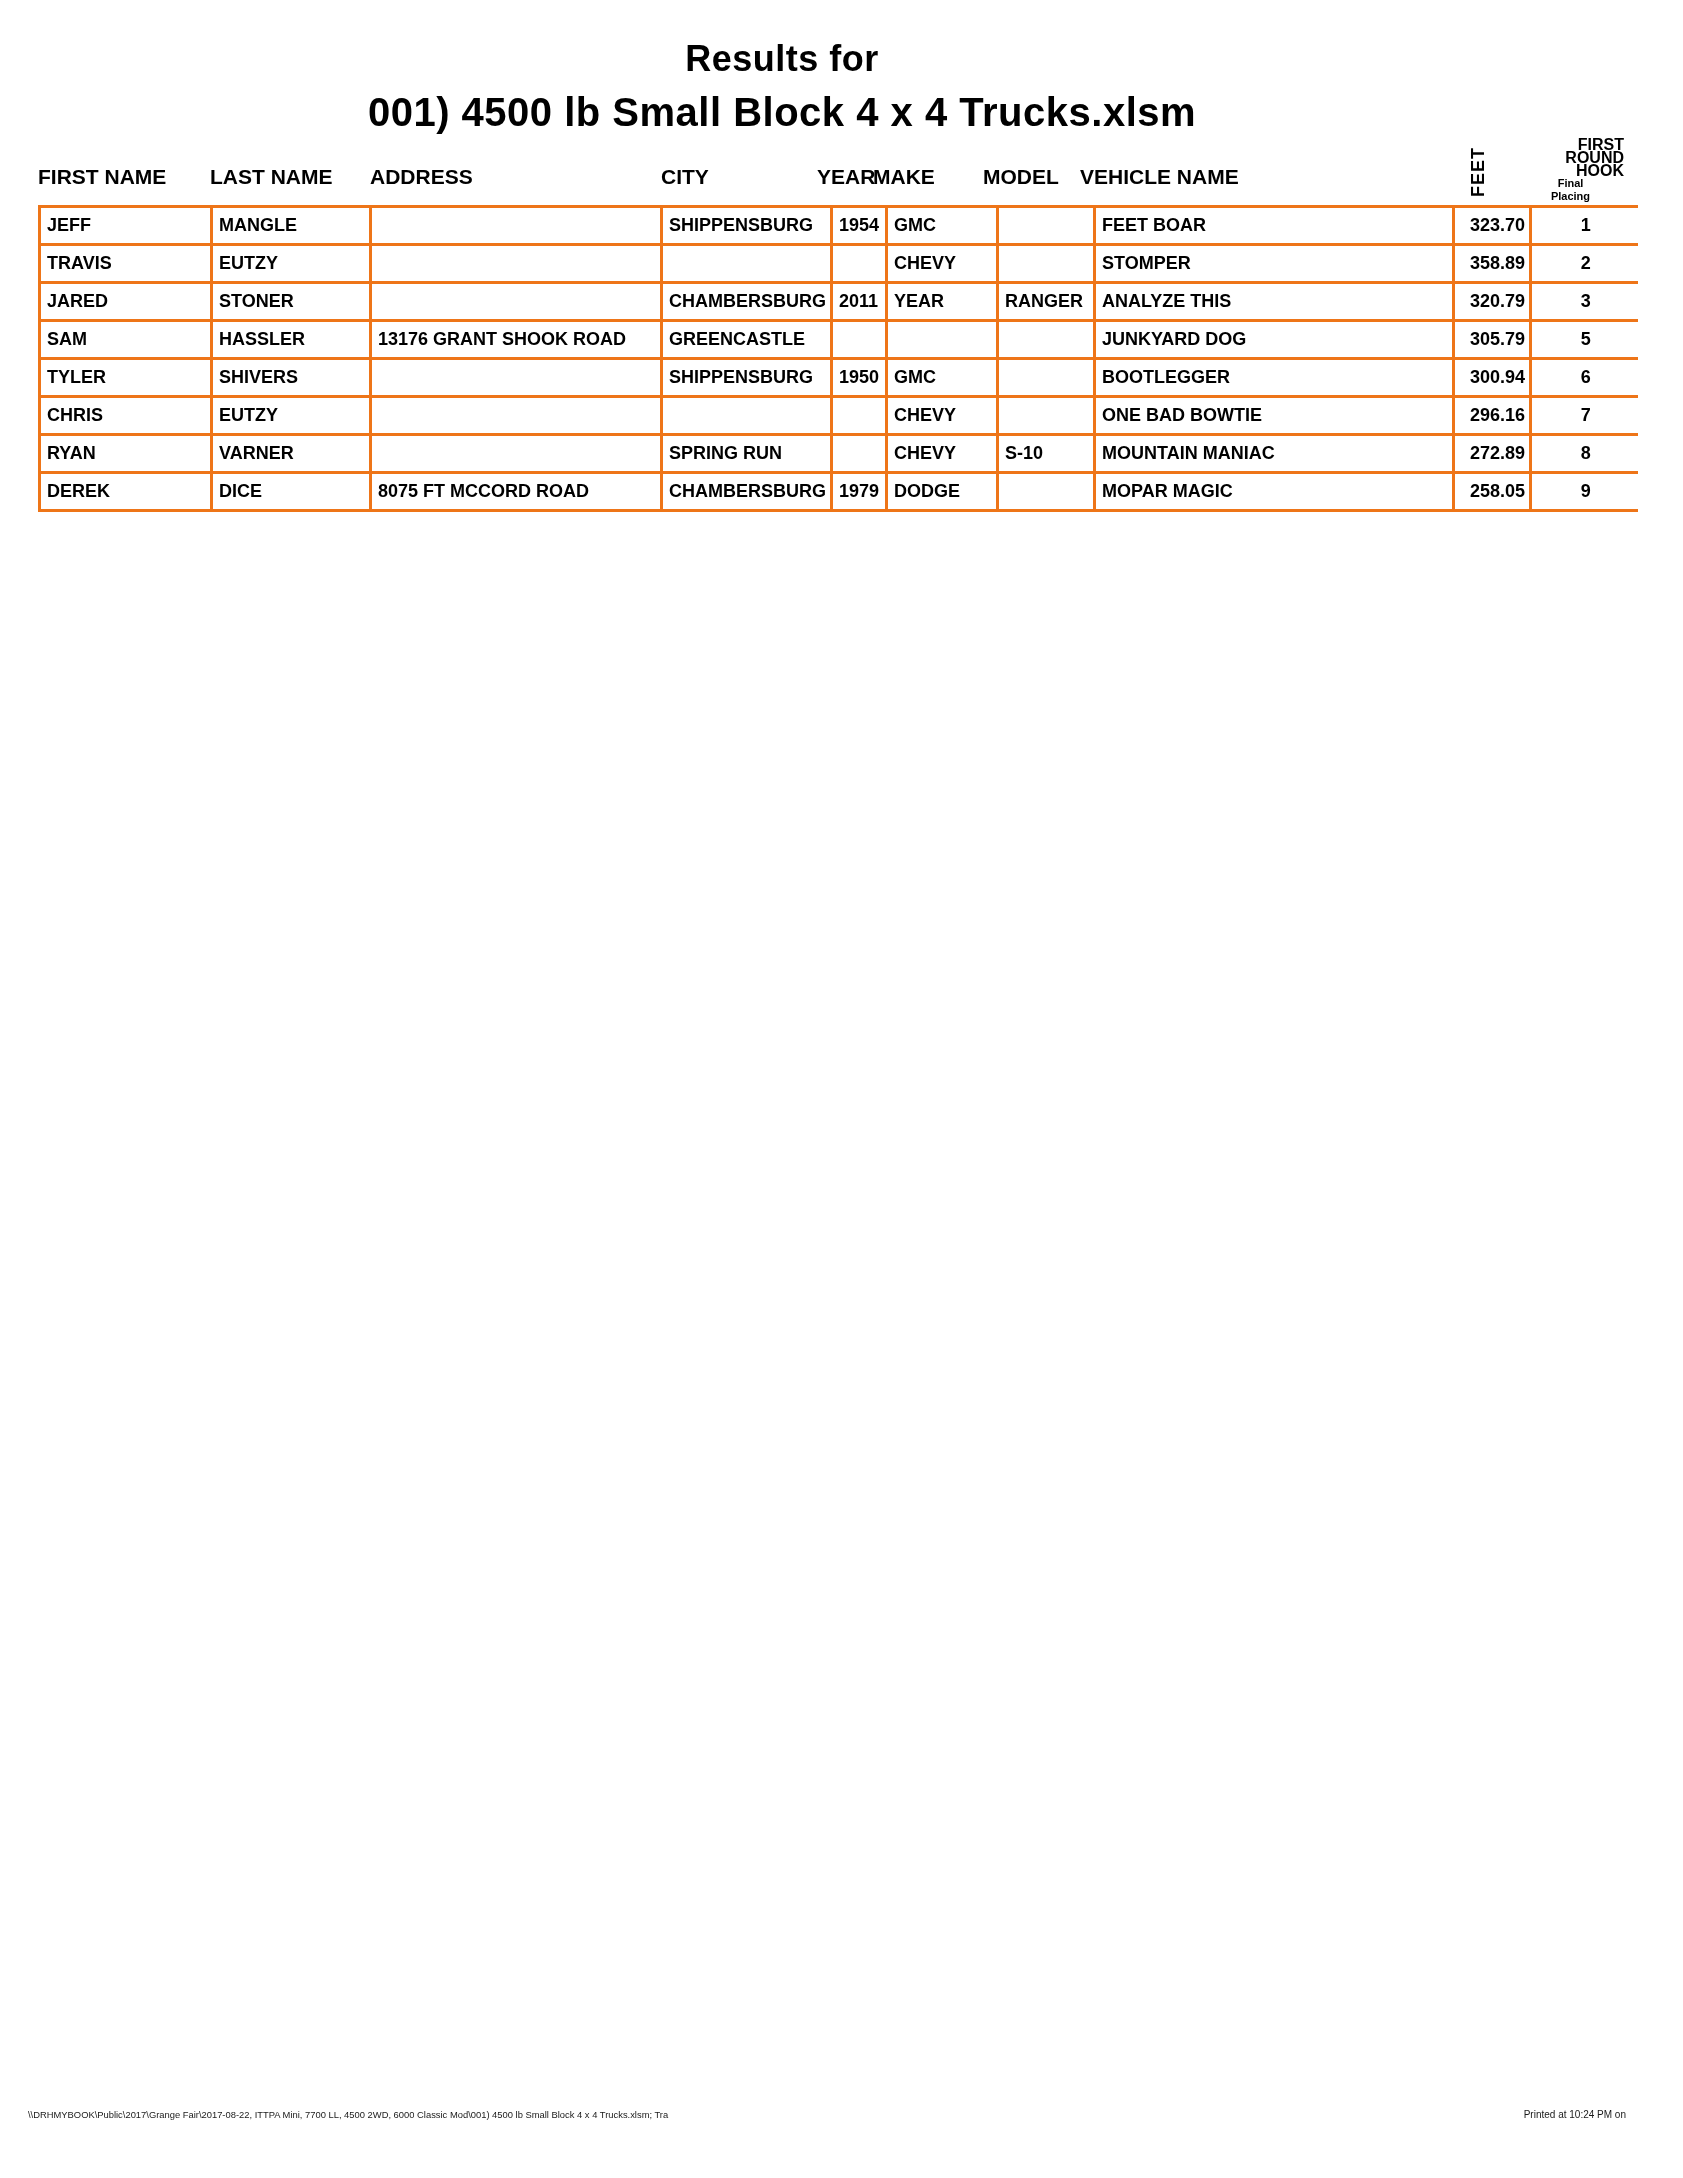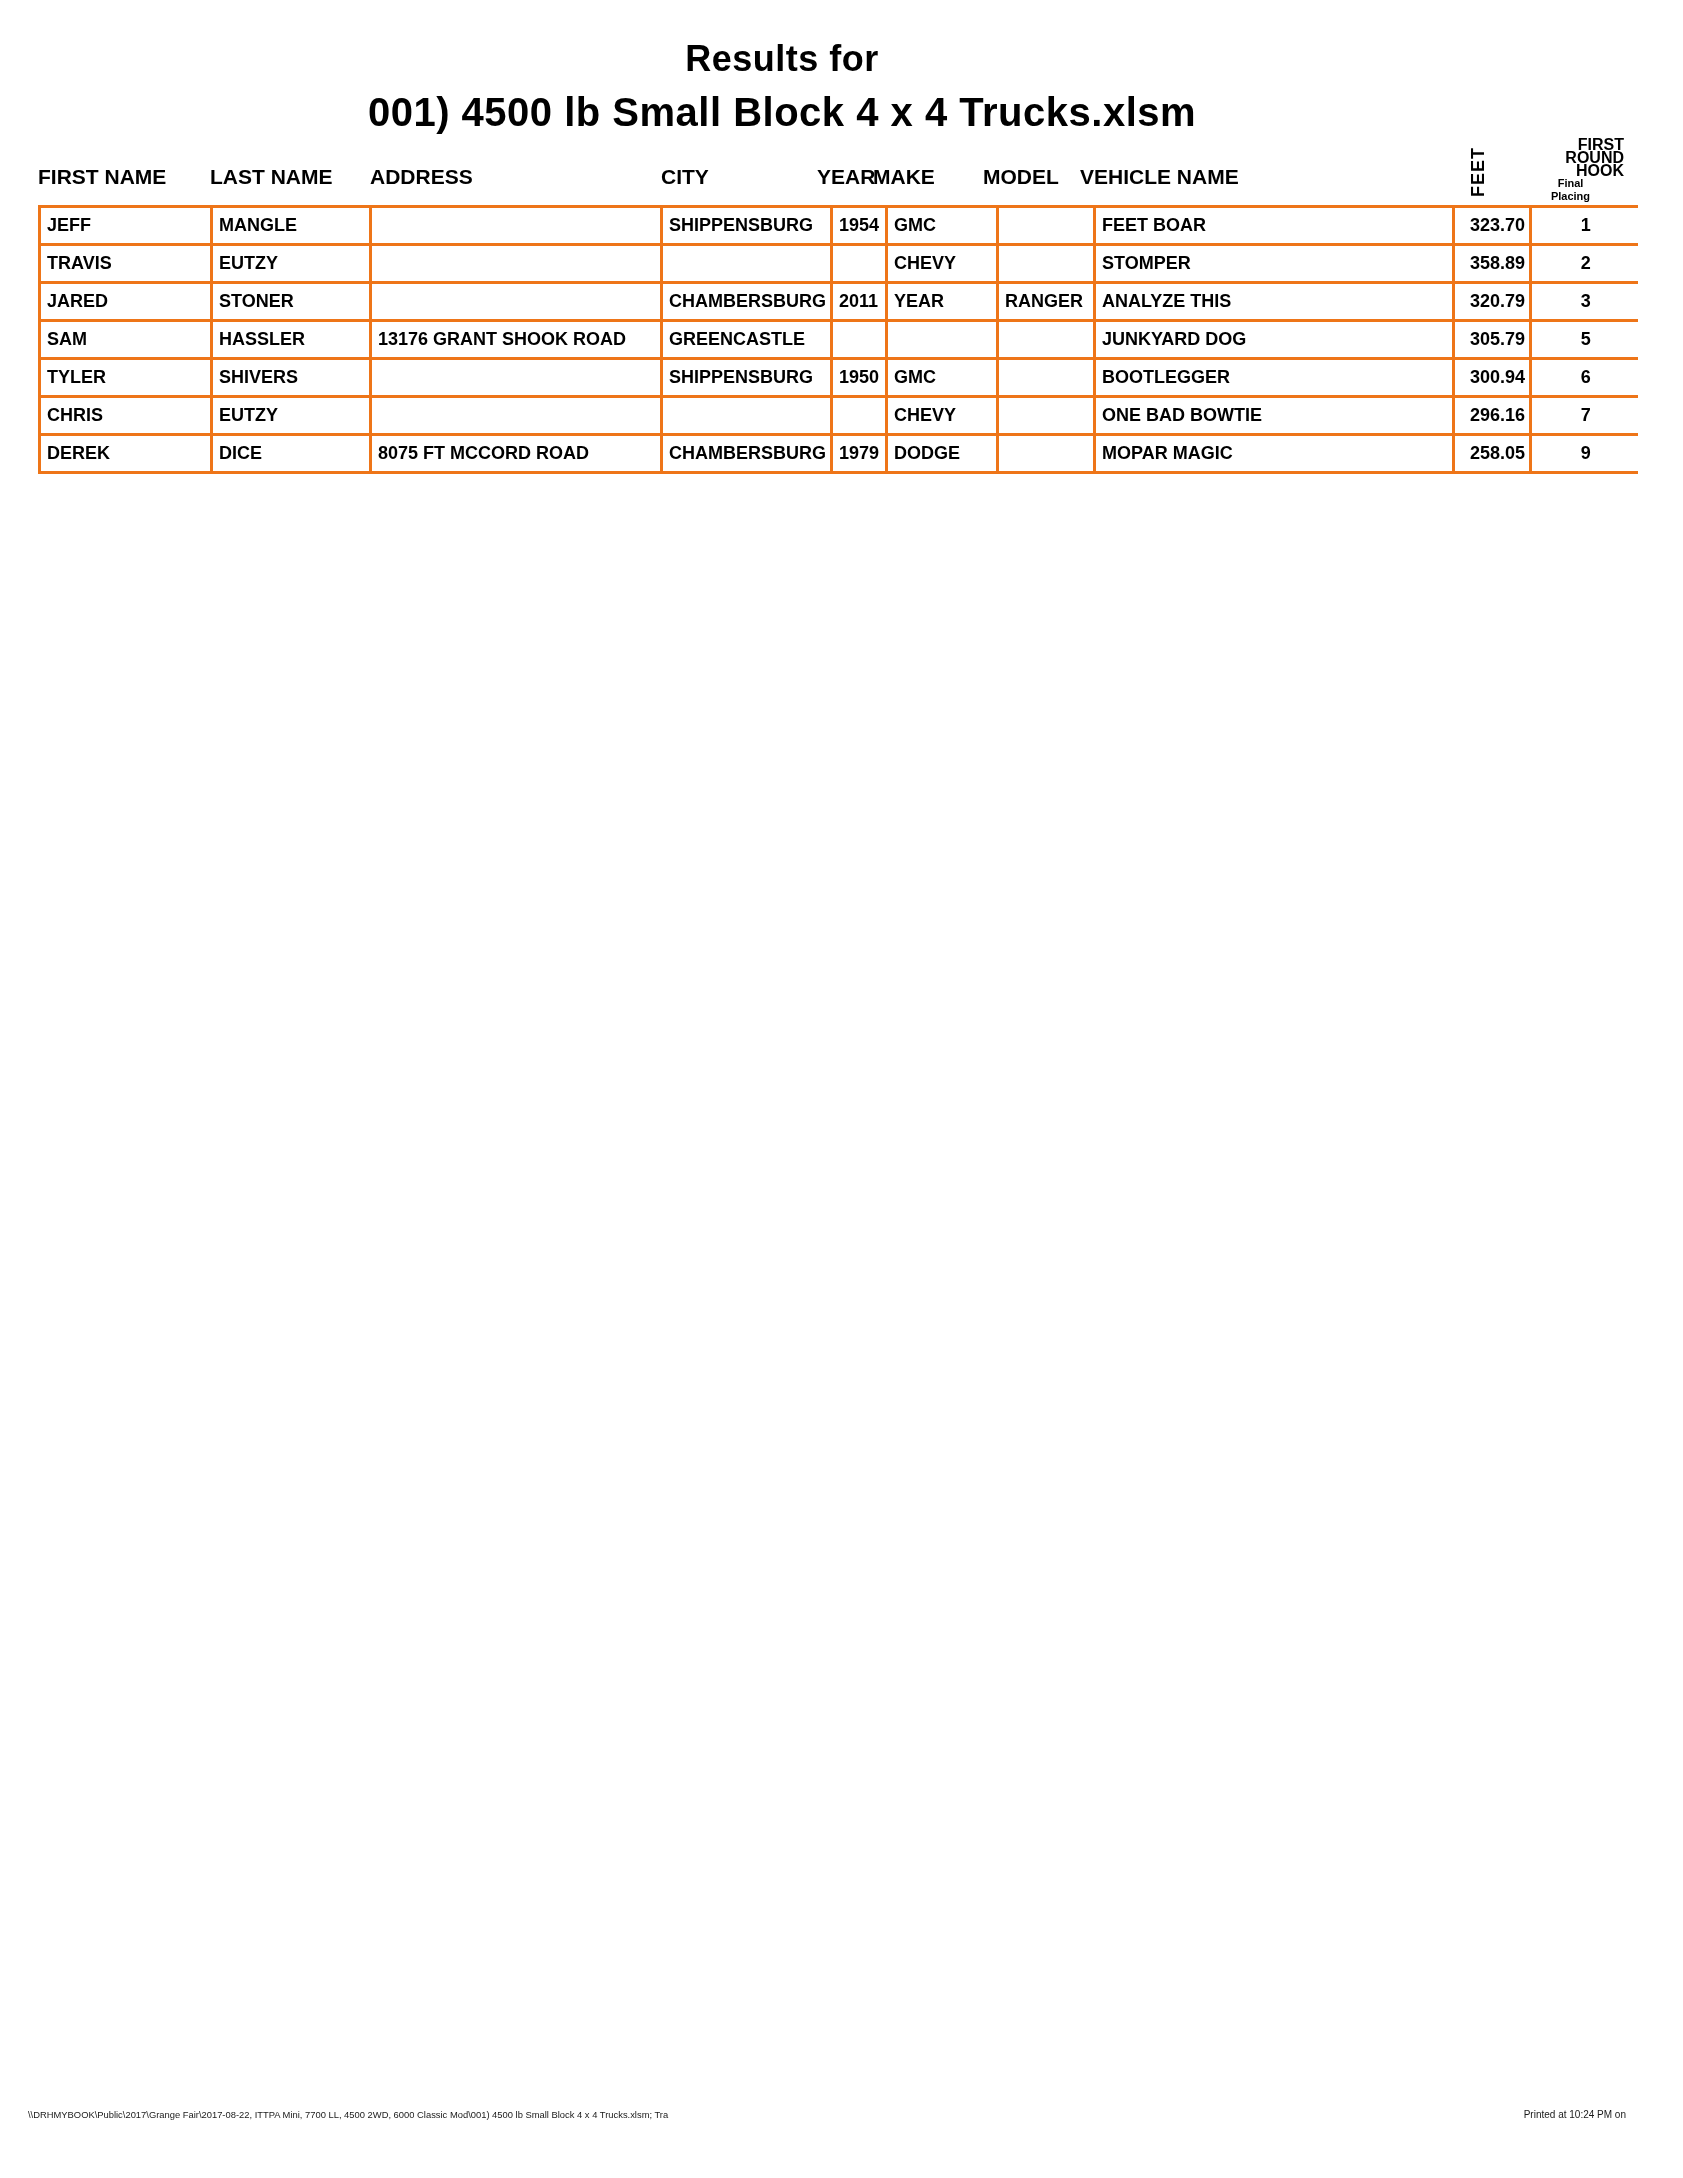--- a/index.html
+++ b/index.html
@@ -165,20 +165,32 @@
       <td></td>
       <td></td>
       <td></td>
       <td>CHEVY</td>
       <td></td>
       <td>ONE BAD BOWTIE</td>
       <td class="feet">296.16</td>
       <td class="place">7</td>
     </tr>
     <tr>
+      <td>RYAN</td>
+      <td>VARNER</td>
+      <td></td>
+      <td>SPRING RUN</td>
+      <td></td>
+      <td>CHEVY</td>
+      <td>S-10</td>
+      <td>MOUNTAIN MANIAC</td>
+      <td class="feet">272.89</td>
+      <td class="place">8</td>
+    </tr>
+    <tr>
       <td>DEREK</td>
       <td>DICE</td>
       <td>8075 FT MCCORD ROAD</td>
       <td>CHAMBERSBURG</td>
       <td>1979</td>
       <td>DODGE</td>
       <td></td>
       <td>MOPAR MAGIC</td>
       <td class="feet">258.05</td>
       <td class="place">9</td>

